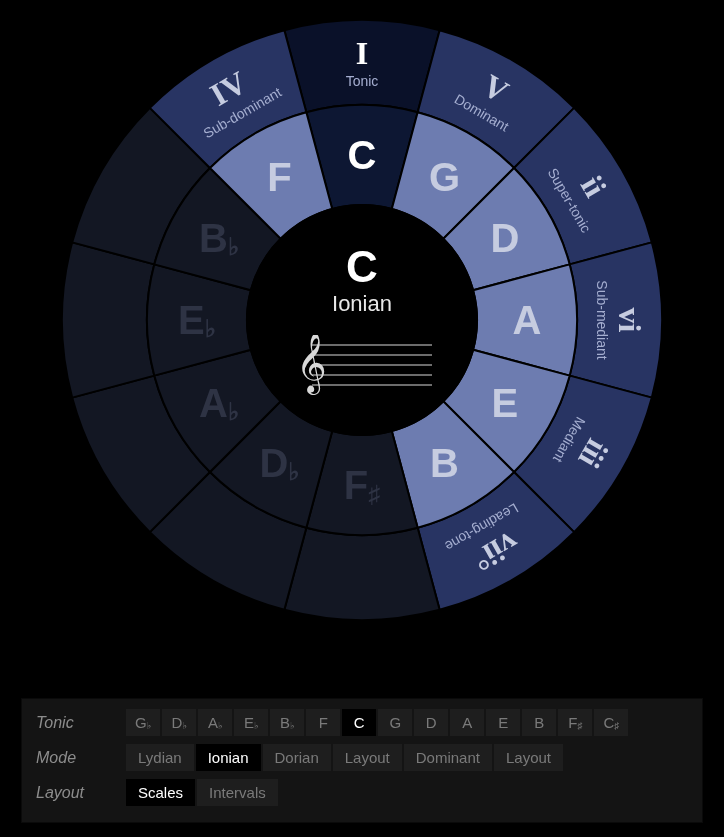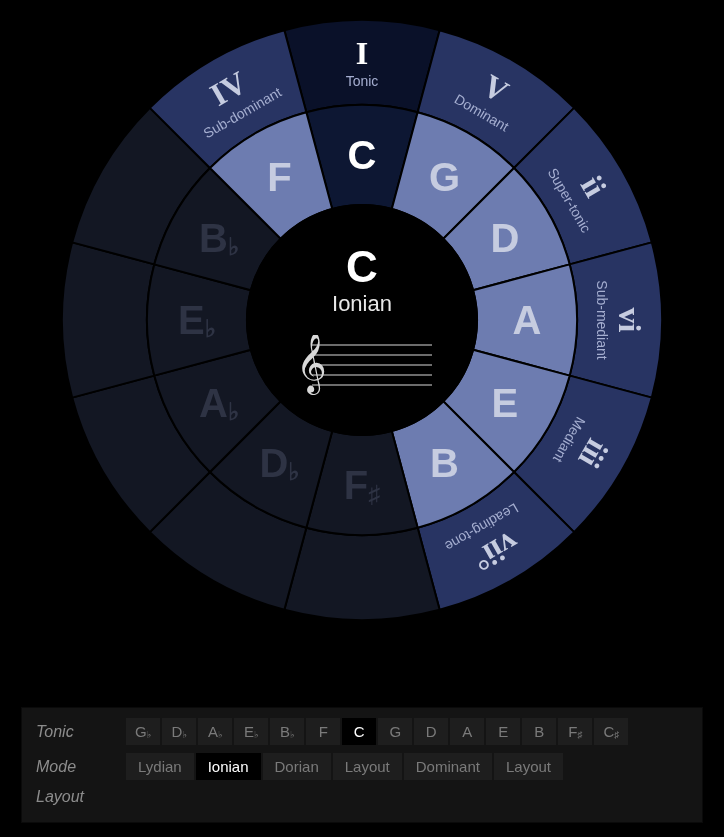--- a/index.html
+++ b/index.html
@@ -235,14 +235,18 @@
         <button class="btn wide">Lydian</button>
         <button class="btn wide selected">Ionian</button>
         <button class="btn wide">Dorian</button>
         <button class="btn wide">Layout</button>
         <button class="btn wide">Dominant</button>
         <button class="btn wide">Layout</button>
       </div>
   </div>
   <div class="row">
     <div class="row-label">Layout</div>
+    <div class="btn-group" id="layout-group">
+        <button class="btn wide selected">Scales</button>
+        <button class="btn wide">Intervals</button>
+      </div>
   </div>
 </div>
 
 </body></html>

